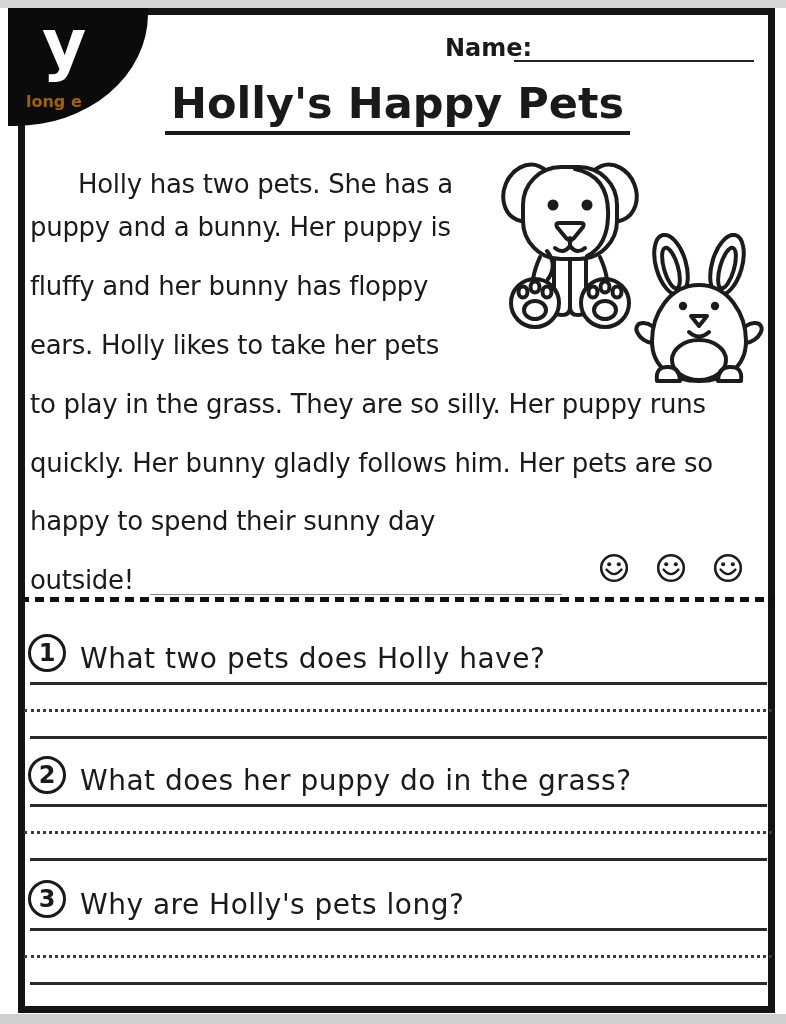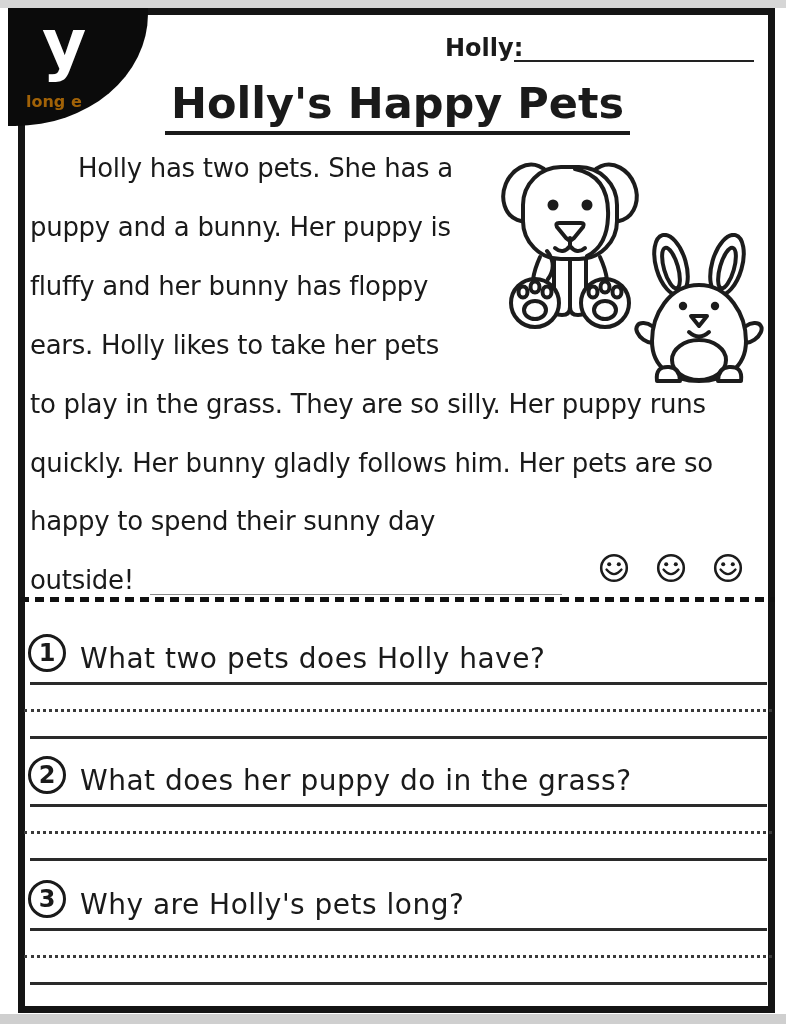--- a/index.html
+++ b/index.html
@@ -90,28 +90,28 @@
 
 <div class="abs edge-strip edge-top"></div>
 <div class="abs edge-strip edge-bottom"></div>
 <div class="abs sheet-border"></div>
 
 <div class="abs badge">
   <span class="badge-letter">y</span>
   <span class="badge-label">long e</span>
 </div>
 
-<div class="abs name-label">Holly:</div>
+<div class="abs name-label">Name:</div>
 <div class="abs name-line"></div>
 
 <div class="abs title-wrap">
   <span class="page-title">Holly's Happy Pets</span>
 </div>
 
-<div class="abs story-line indent" style="top:155px">Holly has two pets. She has a</div>
+<div class="abs story-line indent" style="top:171px">Holly has two pets. She has a</div>
 <div class="abs story-line" style="top:214px">puppy and a bunny. Her puppy is</div>
 <div class="abs story-line" style="top:273px">fluffy and her bunny has floppy</div>
 <div class="abs story-line" style="top:332px">ears. Holly likes to take her pets</div>
 <div class="abs story-line" style="top:391px">to play in the grass. They are so silly. Her puppy runs</div>
 <div class="abs story-line" style="top:450px">quickly. Her bunny gladly follows him.  Her pets are so</div>
 <div class="abs story-line" style="top:508px">happy to spend their sunny day</div>
 <div class="abs story-line" style="top:567px">outside!</div>
 <div class="abs outside-tail"></div>
 
 <div class="abs animals">

